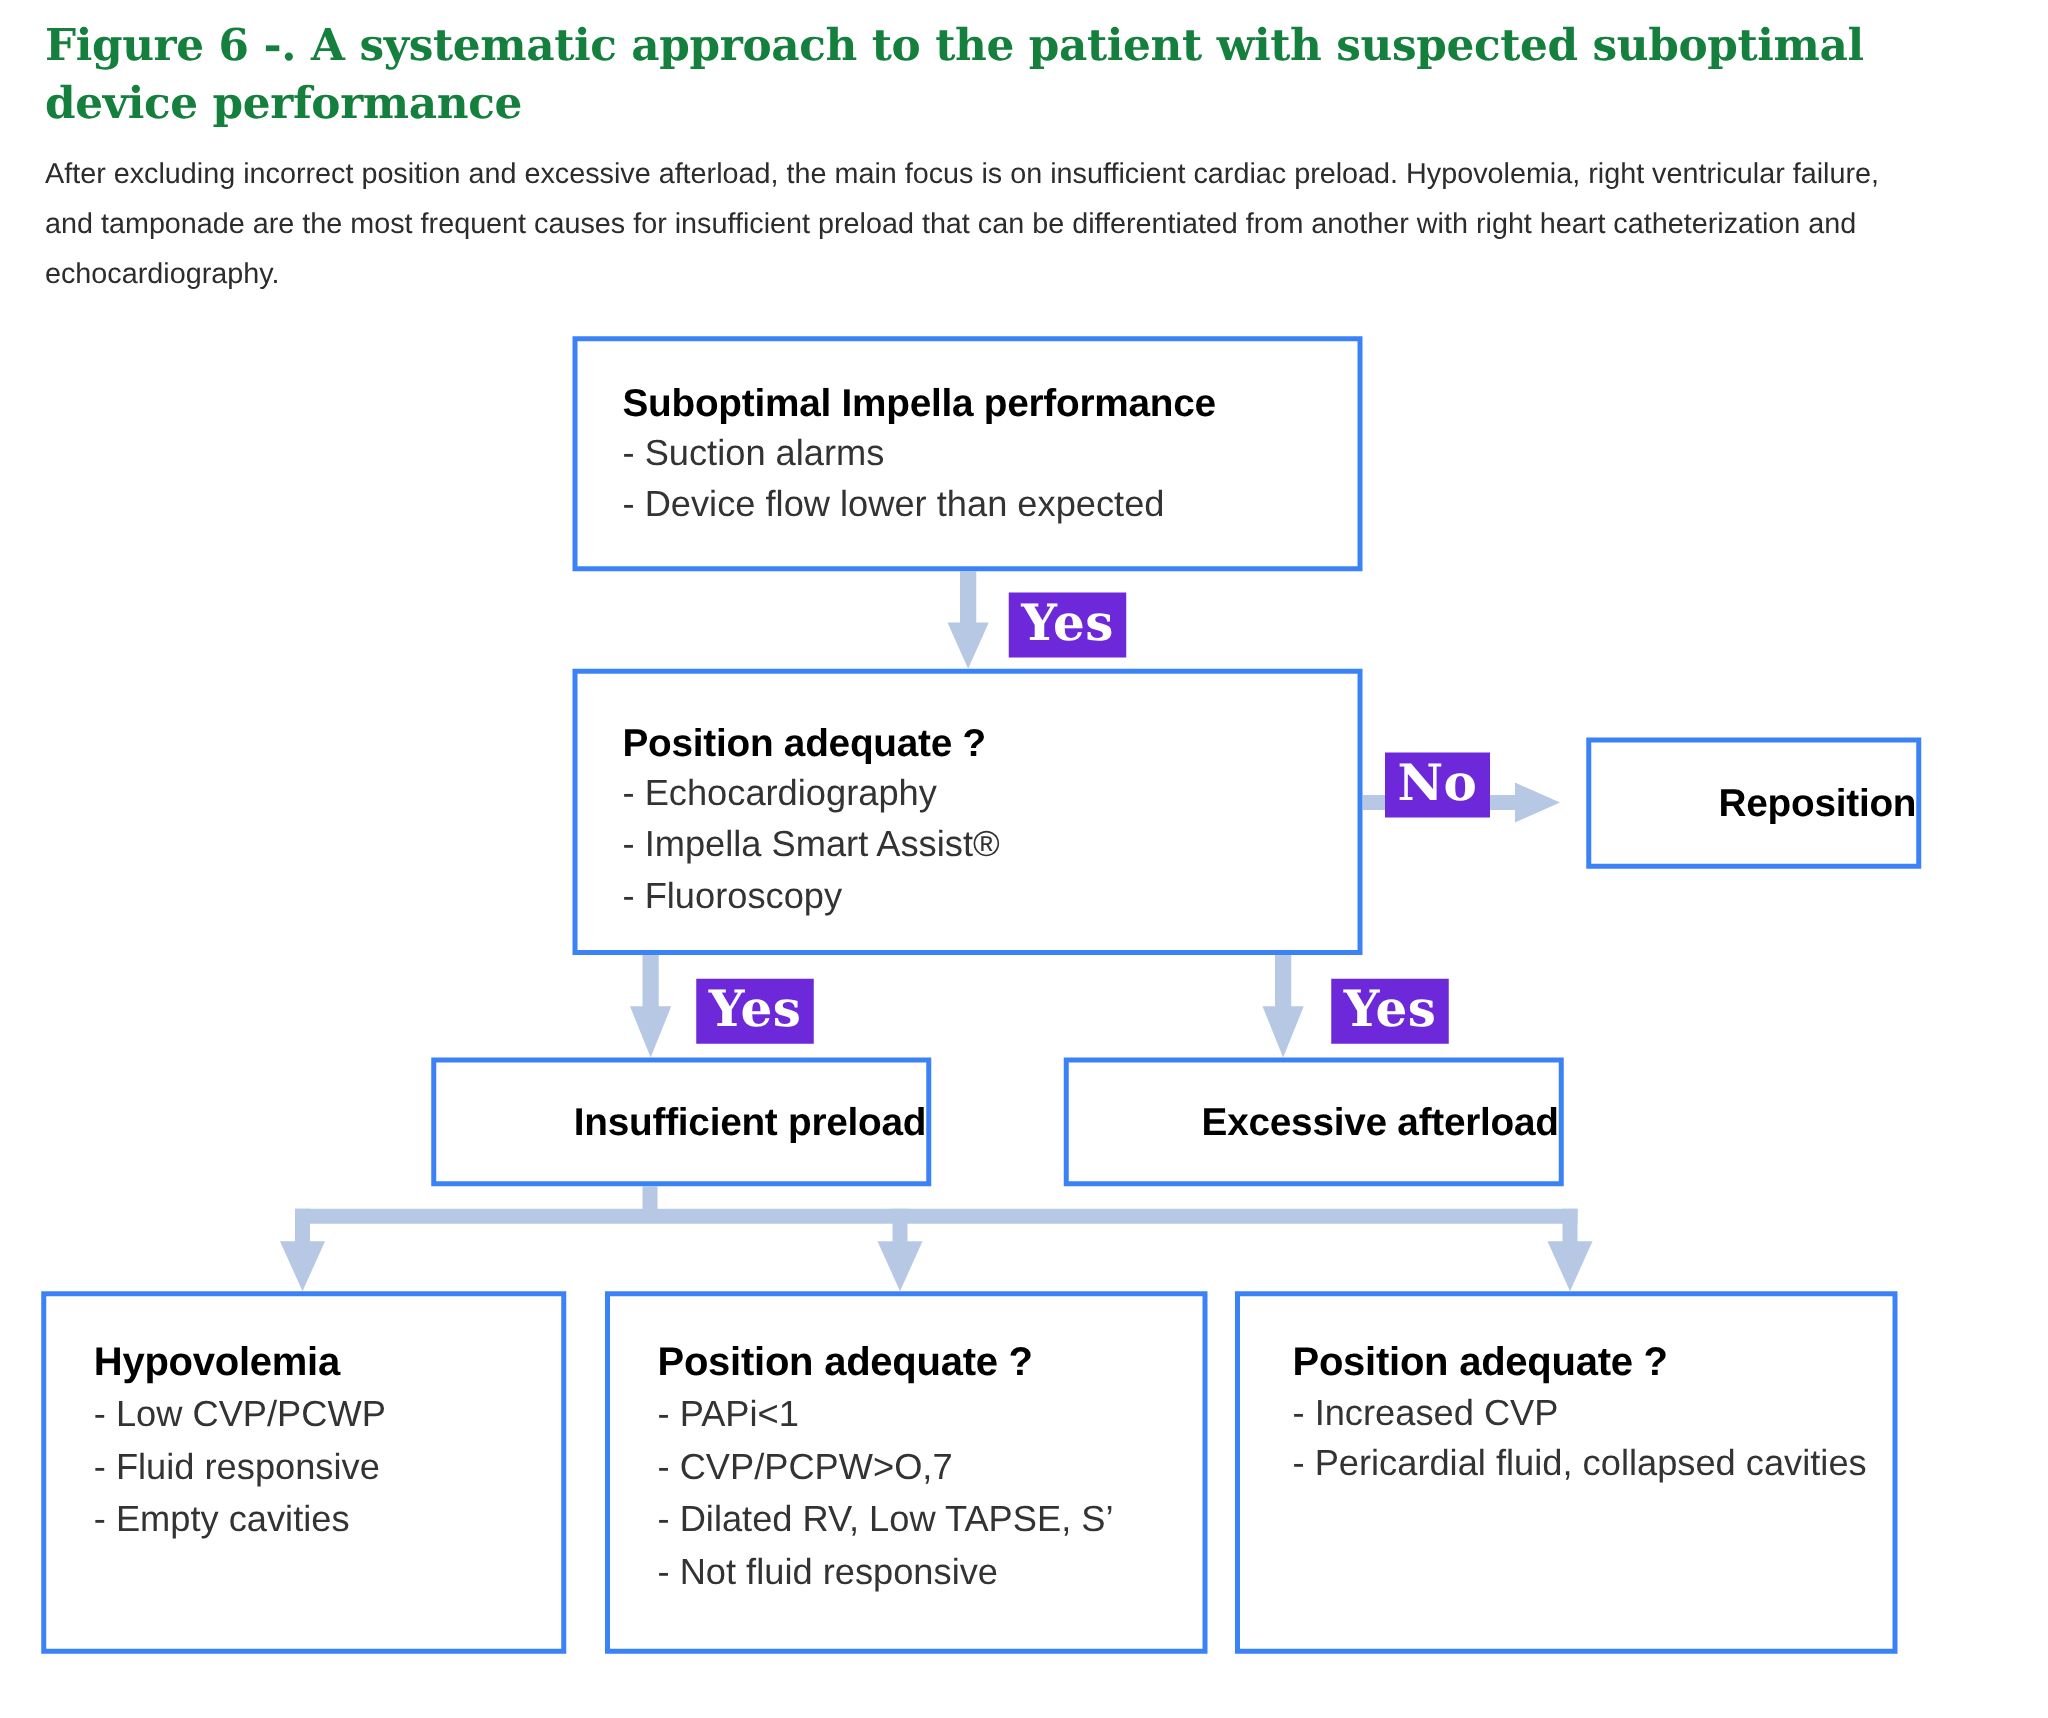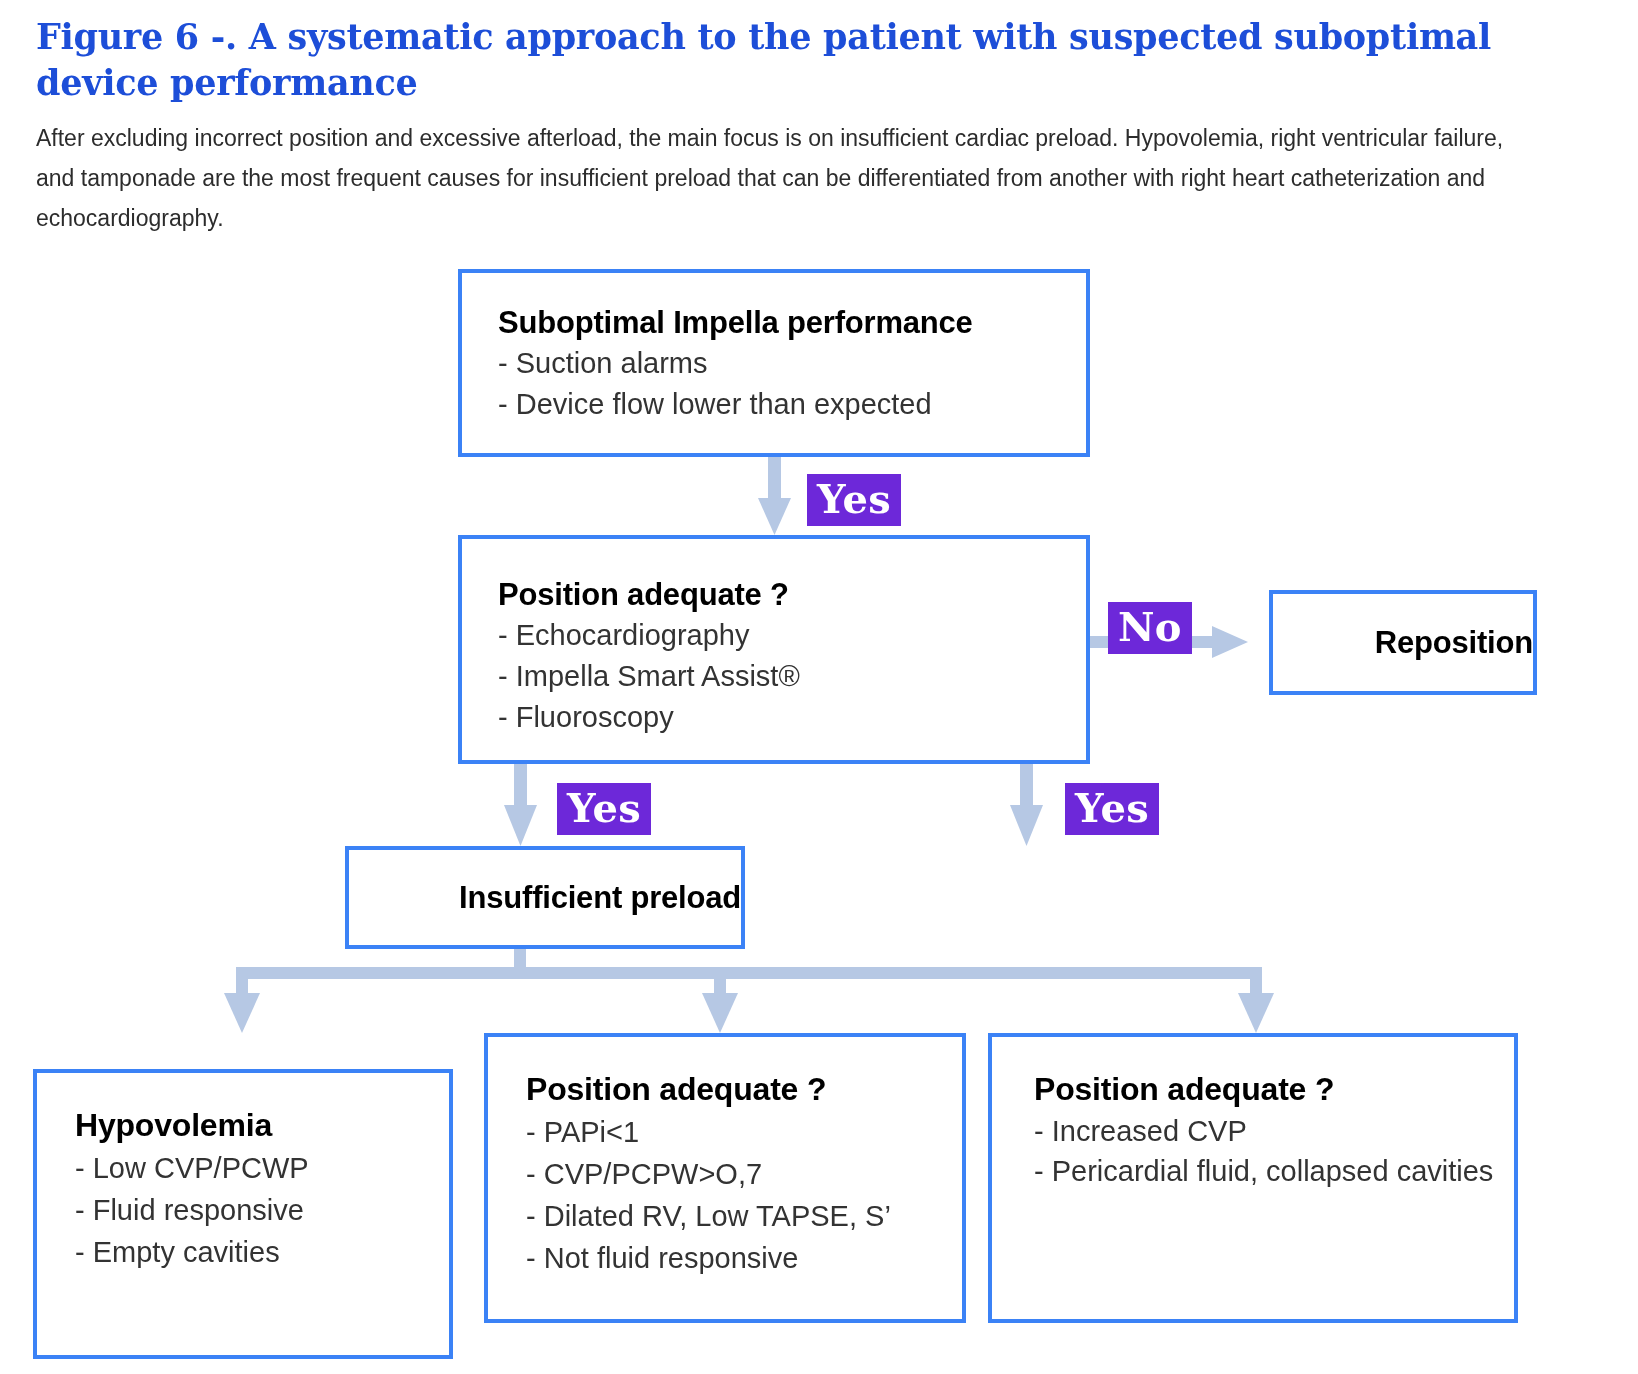--- a/index.html
+++ b/index.html
@@ -27,21 +27,21 @@
   .fig-title {
     position: absolute;
     left: 36px;
     top: 14px;
     width: 1560px;
     font-family: "DejaVu Serif", "Liberation Serif", serif;
     font-weight: bold;
     font-size: 35px;
     line-height: 46px;
     letter-spacing: -0.3px;
-    color: #1d4ed8;
+    color: #15803d;
     margin: 0;
   }
   .fig-caption {
     position: absolute;
     left: 36px;
     top: 118px;
     width: 1470px;
     font-size: 23px;
     line-height: 40px;
     color: #2c2c2c;
@@ -111,21 +111,20 @@
   }
   #node-preload {
     left: 320px; top: 846px; width: 400px; height: 103px;
   }
   #node-afterload {
     left: 826px; top: 846px; width: 400px; height: 103px;
   }
   #node-hypovolemia {
     left: 33px; top: 1033px; width: 420px; height: 290px;
     padding: 30px 0 0 38px;
-    margin-top: 36px;
   }
   #node-rv {
     left: 484px; top: 1033px; width: 482px; height: 290px;
     padding: 30px 0 0 38px;
   }
   #node-tamponade {
     left: 988px; top: 1033px; width: 530px; height: 290px;
     padding: 30px 0 0 42px;
   }
   #node-tamponade .node-line { white-space: normal; line-height: 40px; }
@@ -239,20 +238,23 @@
     </div>
 
     <div class="node centered" id="node-reposition">
       <span class="node-title">Reposition</span>
     </div>
 
     <div class="node centered" id="node-preload">
       <span class="node-title">Insufficient preload</span>
     </div>
 
+    <div class="node centered" id="node-afterload">
+      <span class="node-title">Excessive afterload</span>
+    </div>
 
     <div class="node bottom" id="node-hypovolemia">
       <span class="node-title">Hypovolemia</span>
       <span class="node-line">- Low CVP/PCWP</span>
       <span class="node-line">- Fluid responsive</span>
       <span class="node-line">- Empty cavities</span>
     </div>
 
     <div class="node bottom" id="node-rv">
       <span class="node-title">Position adequate ?</span>

